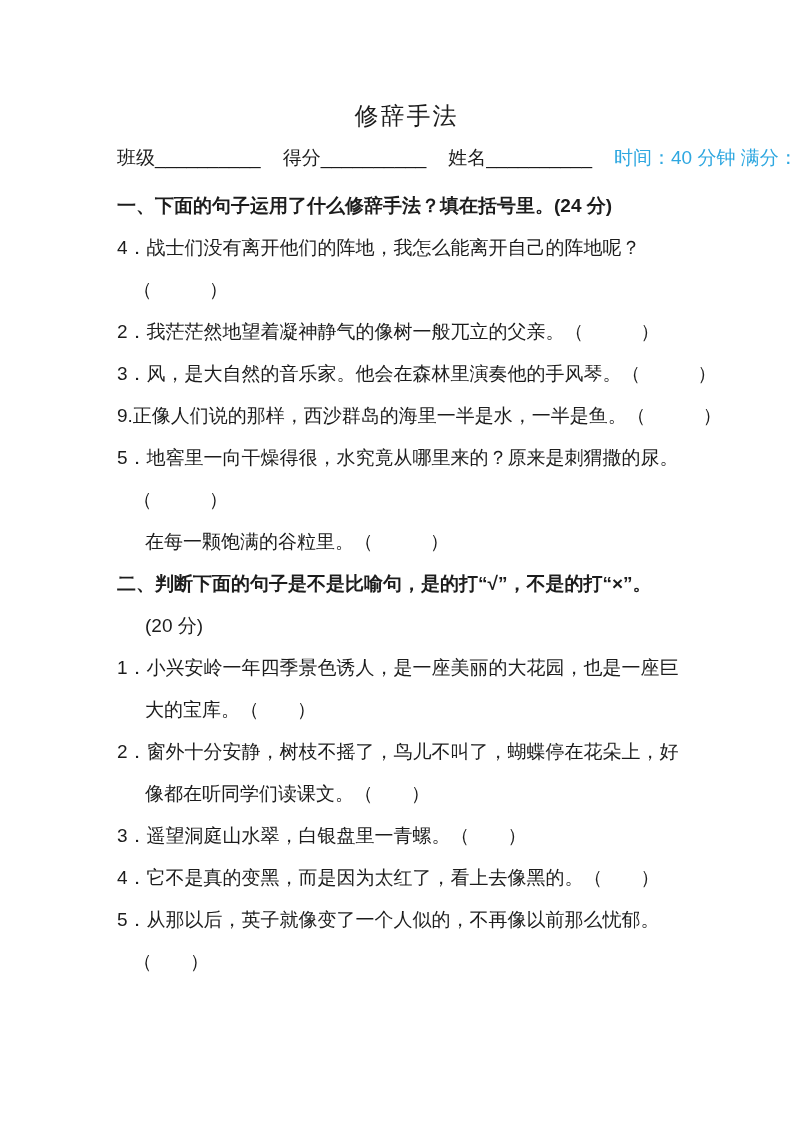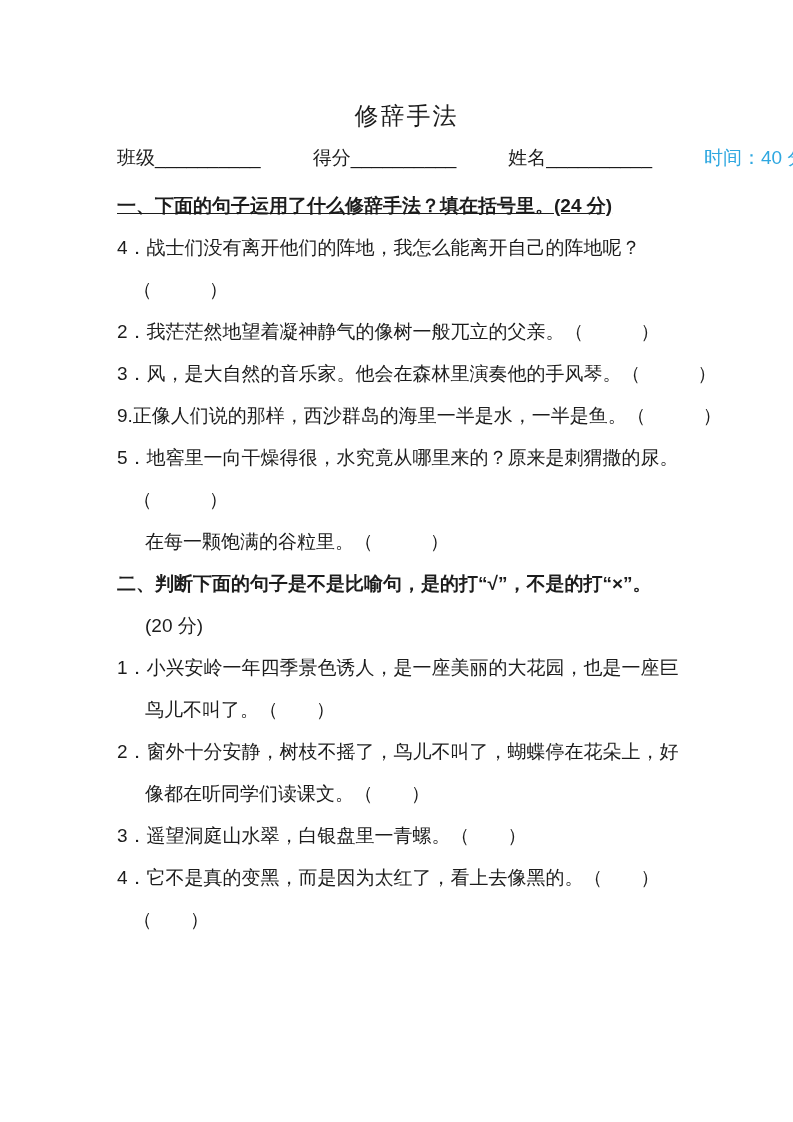--- a/index.html
+++ b/index.html
@@ -8,25 +8,25 @@
     margin:0 auto;overflow:hidden;
     font-family:"Liberation Sans","DejaVu Sans",sans-serif;
     color:#1c1c1c;
   }
   .content{position:absolute;left:117px;top:95px;width:600px;}
   .line{font-size:19px;line-height:42px;height:42px;white-space:nowrap;}
   .title{
     font-size:24px;font-weight:400;text-align:center;
     letter-spacing:2px;margin-left:-21px;
   }
-  .meta{display:flex;align-items:center;gap:30px;}
+  .meta{display:flex;align-items:center;}
   .meta .field{margin-right:22px;}
   .meta .exam{margin-left:auto;color:#2ea7e0;}
   .heading{font-weight:700;}
-  .first-heading{margin-top:6px;text-decoration:underline;}
+  .first-heading{margin-top:6px;}
   .indent{padding-left:28px;}
   .indent-paren{padding-left:16px;}
 </style>
 </head>
 <body>
 
 <div class="page">
   <div class="content">
 
     <div class="line title">修辞手法</div>
@@ -67,35 +67,36 @@
         <div class="line indent">在每一颗饱满的谷粒里。（　　　）</div>
       </div>
     </div>
 
     <div>
       <div class="line heading">二、判断下面的句子是不是比喻句，是的打“√”，不是的打“×”。</div>
       <div class="line indent">(20 分)</div>
 
       <div>
         <div class="line">1．小兴安岭一年四季景色诱人，是一座美丽的大花园，也是一座巨</div>
-        <div class="line indent">鸟儿不叫了。（　　）</div>
+        <div class="line indent">大的宝库。（　　）</div>
       </div>
 
       <div>
         <div class="line">2．窗外十分安静，树枝不摇了，鸟儿不叫了，蝴蝶停在花朵上，好</div>
         <div class="line indent">像都在听同学们读课文。（　　）</div>
       </div>
 
       <div>
         <div class="line">3．遥望洞庭山水翠，白银盘里一青螺。（　　）</div>
       </div>
 
       <div>
         <div class="line">4．它不是真的变黑，而是因为太红了，看上去像黑的。（　　）</div>
       </div>
 
       <div>
+        <div class="line">5．从那以后，英子就像变了一个人似的，不再像以前那么忧郁。</div>
         <div class="line indent-paren">（　　）</div>
       </div>
     </div>
 
   </div>
 </div>
 
 </body></html>

